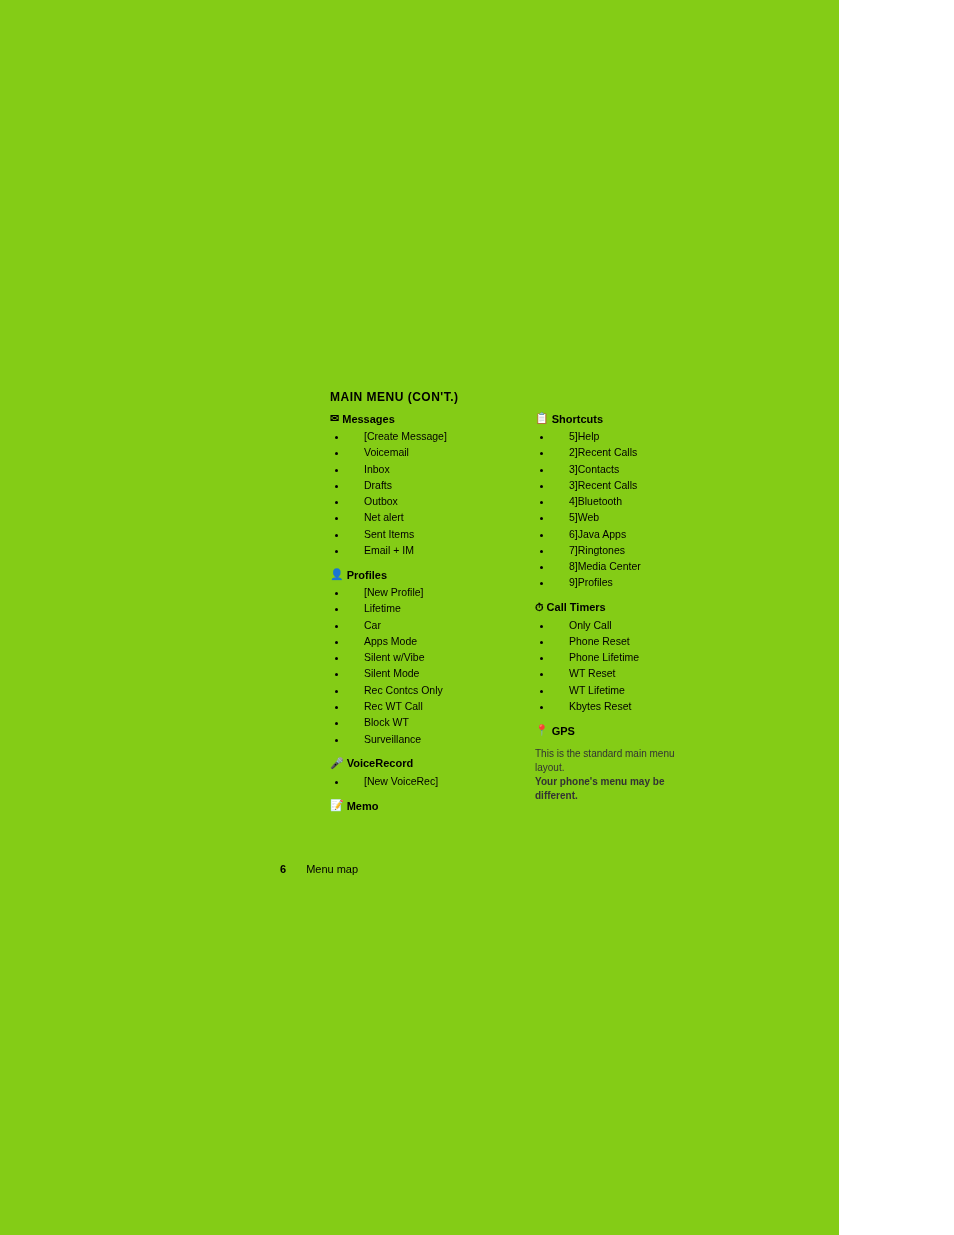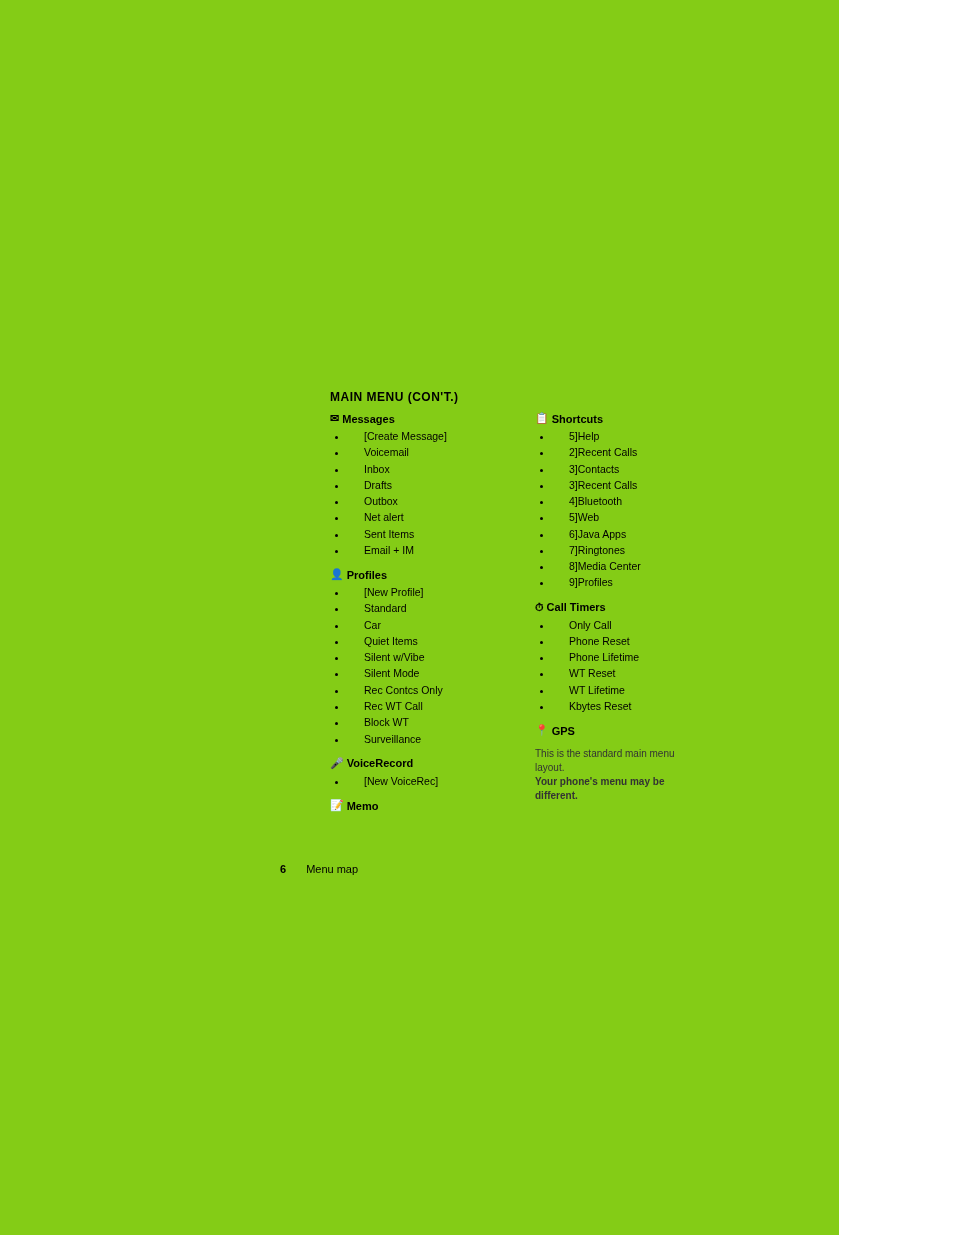--- a/index.html
+++ b/index.html
@@ -145,23 +145,23 @@
           </ul>
         </div>
 
         <div class="section">
           <div class="section-header">
             <span class="section-icon">👤</span>
             <span>Profiles</span>
           </div>
           <ul class="section-list">
             <li>[New Profile]</li>
-            <li>Standard</li>
+            <li>Lifetime</li>
             <li>Car</li>
-            <li>Quiet Items</li>
+            <li>Apps Mode</li>
             <li>Silent w/Vibe</li>
             <li>Silent Mode</li>
             <li>Rec Contcs Only</li>
             <li>Rec WT Call</li>
             <li>Block WT</li>
             <li>Surveillance</li>
           </ul>
         </div>
 
         <div class="section">

